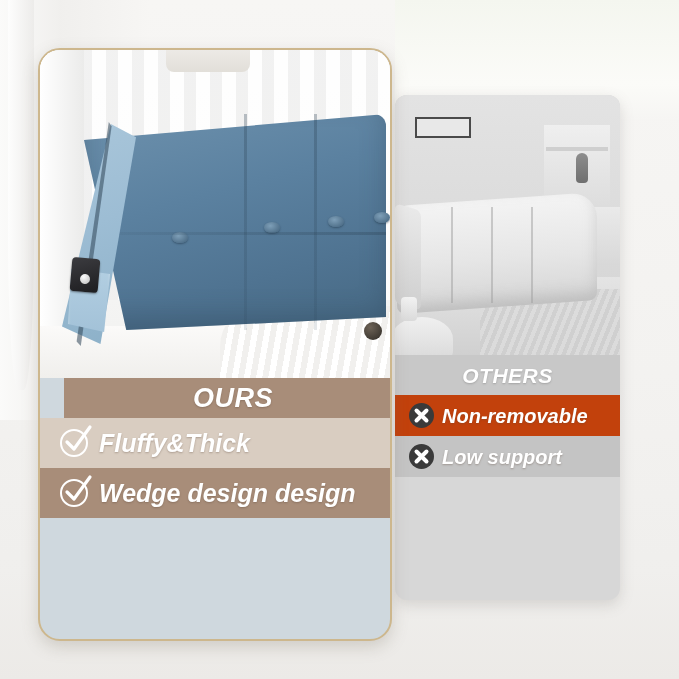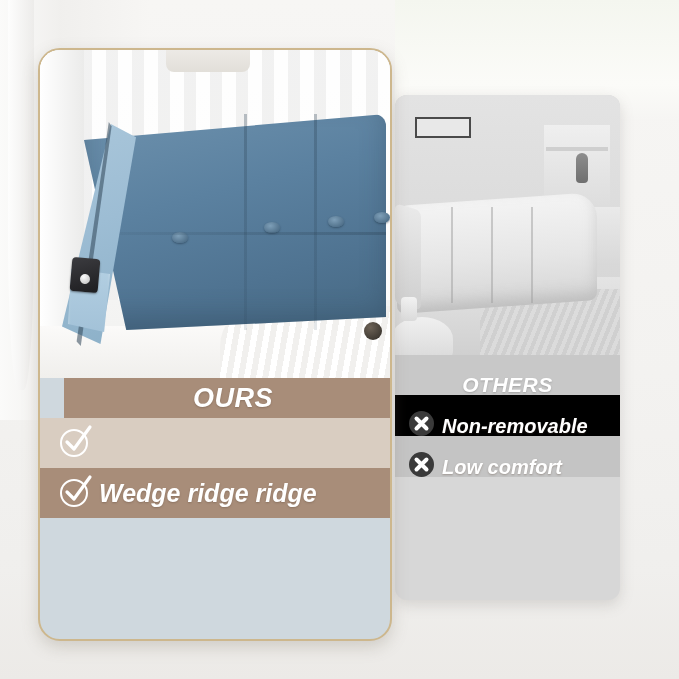--- a/index.html
+++ b/index.html
@@ -126,21 +126,21 @@
     color:#ffffff;font-style:italic;font-weight:bold;
     text-shadow:0 1px 2px rgba(90,70,55,.35);
     white-space:nowrap;line-height:1;
   }
   
   .ours-list .band{height:50px;padding-left:20px;}
   .ours-list .band-head{height:40px;padding-left:12px;margin-left:24px;}
   .ours-list .band-label{font-size:25px;}
   .ours-list .band-head .band-label{font-size:27px;letter-spacing:.5px;}
   
-  .others-list .band{height:41px;padding-left:14px;align-items:flex-end;}
+  .others-list .band{height:41px;padding-left:14px;}
   .others-list .band-head{height:40px;padding-left:0;}
   .others-list .band-label{font-size:20px;}
   .others-list .band-head .band-label{font-size:21px;letter-spacing:.5px;
     text-shadow:0 1px 2px rgba(110,110,110,.4);}
 
   
   .ico-check{position:relative;width:28px;height:28px;flex:0 0 28px;margin-right:11px;}
   .ico-check .ring{position:absolute;inset:0;border:2.5px solid #fff;border-radius:50%;
     box-sizing:border-box;}
   .ico-check svg{position:absolute;left:3px;top:-4px;overflow:visible;}
@@ -182,36 +182,36 @@
   </div>
 
   <div class="others-list">
 
     <div class="band band-head" style="background:#c8c8c8">
       <span class="band-label">OTHERS</span>
     </div>
 
 
 
-    <div class="band" style="background:#000000">
+    <div class="band" style="background:#c2410c">
       <span class="ico-x">
         <svg width="25" height="25" viewBox="0 0 25 25">
           <path d="M7.5 7.5 L17.5 17.5 M17.5 7.5 L7.5 17.5" stroke="#ffffff" stroke-width="4" stroke-linecap="round"></path>
         </svg>
       </span>
       <span class="band-label">Non-removable</span>
     </div>
 
     <div class="band" style="background:#c4c4c4">
       <span class="ico-x">
         <svg width="25" height="25" viewBox="0 0 25 25">
           <path d="M7.5 7.5 L17.5 17.5 M17.5 7.5 L7.5 17.5" stroke="#ffffff" stroke-width="4" stroke-linecap="round"></path>
         </svg>
       </span>
-      <span class="band-label">Low comfort</span>
+      <span class="band-label">Low support</span>
     </div>
 
   </div>
 </div>
 
 <div class="card-ours">
 
   <div class="ours-photo">
     <div class="ph-wall"></div>
     <div class="ph-drapes"></div>
@@ -244,28 +244,29 @@
       <span class="band-label">OURS</span>
     </div>
 
     <div class="band" style="background:#d9cdc1">
       <span class="ico-check">
         <span class="ring"></span>
         <svg width="30" height="34" viewBox="0 0 30 34">
           <path d="M4 17 L11 24 L27 2" fill="none" stroke="#ffffff" stroke-width="3.2" stroke-linecap="round" stroke-linejoin="round"></path>
         </svg>
       </span>
+      <span class="band-label">Fluffy&amp;Thick</span>
     </div>
 
 
 
     <div class="band" style="background:#a88d79">
       <span class="ico-check">
         <span class="ring"></span>
         <svg width="30" height="34" viewBox="0 0 30 34">
           <path d="M4 17 L11 24 L27 2" fill="none" stroke="#ffffff" stroke-width="3.2" stroke-linecap="round" stroke-linejoin="round"></path>
         </svg>
       </span>
-      <span class="band-label">Wedge ridge ridge</span>
+      <span class="band-label">Wedge design design</span>
     </div>
 
   </div>
 </div>
 
 </body></html>

